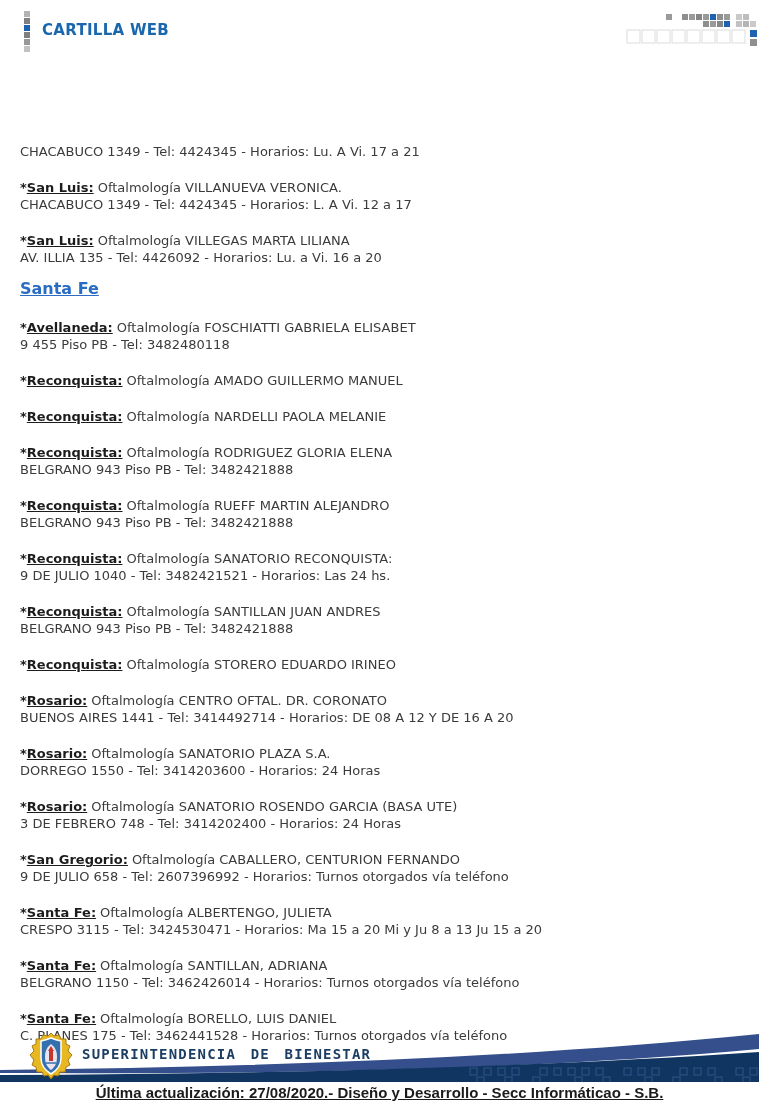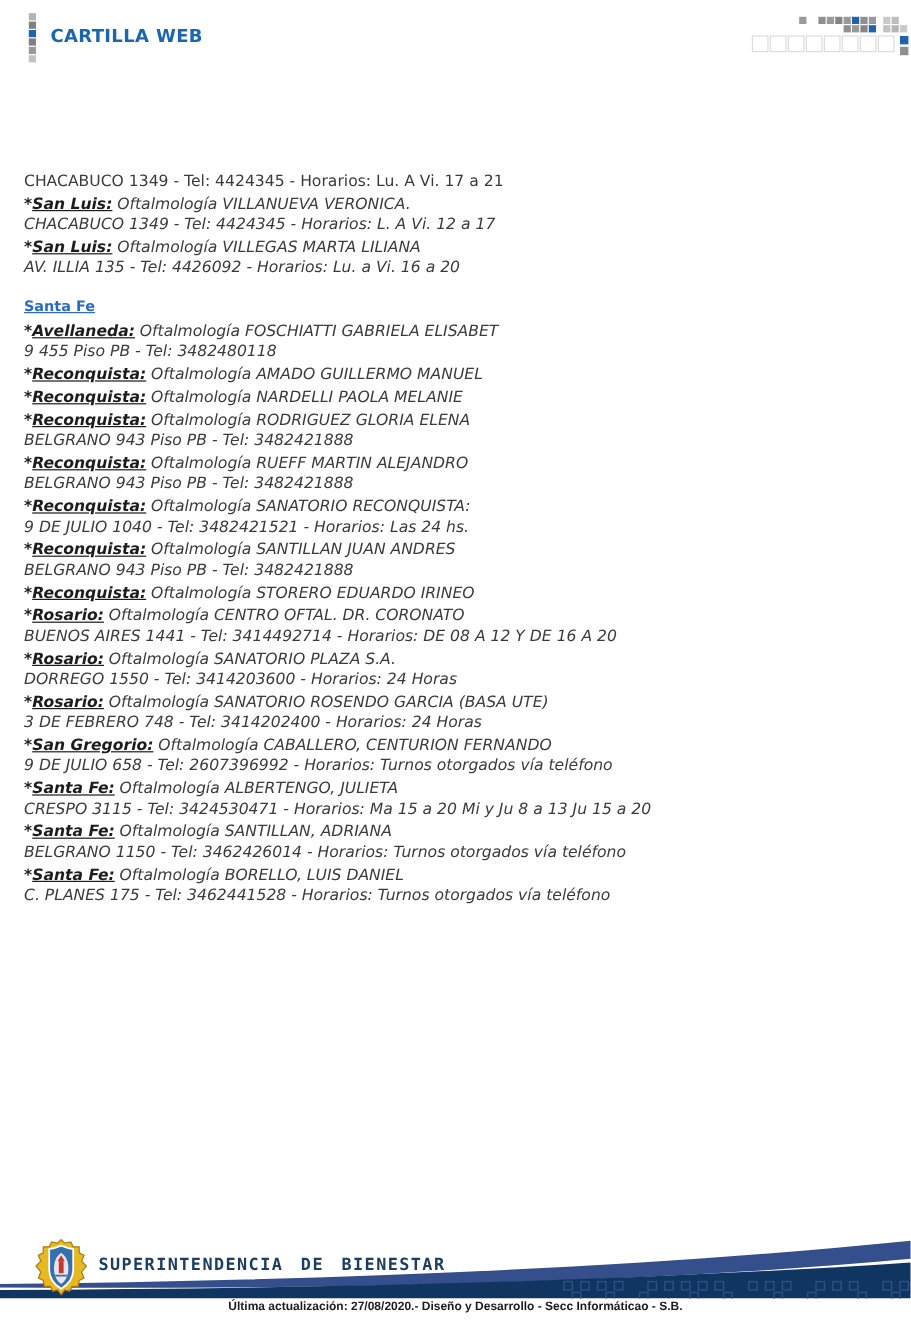--- a/index.html
+++ b/index.html
@@ -14,42 +14,42 @@
   .sq-a{background:#b3b3b3;} .sq-b{background:#808080;} .sq-blue{background:#1e63b0;}
   .sq-c{background:#999999;} .sq-d{background:#c2c2c2;}
   .logo-text{
     position:absolute;left:42px;top:21px;font-size:15px;font-weight:bold;
     color:#1b67ad;letter-spacing:.3px;white-space:nowrap;
   }
   .mosaic{position:absolute;right:1px;top:13px;}
   
   .content{margin:87px 0 0 20px;font-size:13px;color:#3b3b3b;}
   .line{line-height:17px;white-space:nowrap;}
-  .entry{margin-top:2px;font-style:italic;}
+  .entry{margin-top:19px;}
   .section-title{
-    display:inline-block;margin-top:13px;font-size:12px;line-height:20px;font-weight:bold;
+    display:inline-block;margin-top:13px;font-size:16px;line-height:20px;font-weight:bold;
     color:#2a6cc4;text-decoration:underline;cursor:pointer;
   }
   .section-title-row{line-height:20px;}
   .cityWrap{font-weight:bold;color:#1c1c1c;}
   .city{text-decoration:underline;}
   .prov{margin-left:4px;}
   
   .footer{position:absolute;left:0;top:1030px;width:759px;height:71px;}
   .wave{position:absolute;left:0;top:0;z-index:1;}
   .crest{position:absolute;left:28px;top:2px;z-index:2;}
   .orgname{
     position:absolute;left:82px;top:16px;z-index:2;white-space:nowrap;
     font-family:"DejaVu Sans Mono",monospace;font-size:14px;font-weight:bold;
     color:#1d3e63;letter-spacing:1.2px;word-spacing:5px;
   }
   .update{
     position:absolute;left:0;top:54px;width:100%;text-align:center;z-index:2;
-    font-family:"Liberation Sans",sans-serif;font-size:10px;font-weight:bold;
-    color:#1b1b1b;white-space:nowrap;
+    font-family:"Liberation Sans",sans-serif;font-size:15px;font-weight:bold;
+    text-decoration:underline;color:#1b1b1b;white-space:nowrap;
   }
 </style>
 </head>
 <body>
 
 <div class="header">
   <div class="logo-squares">
     <div class="sq-a"></div>
       <div class="sq-b"></div>
       <div class="sq-blue"></div>

